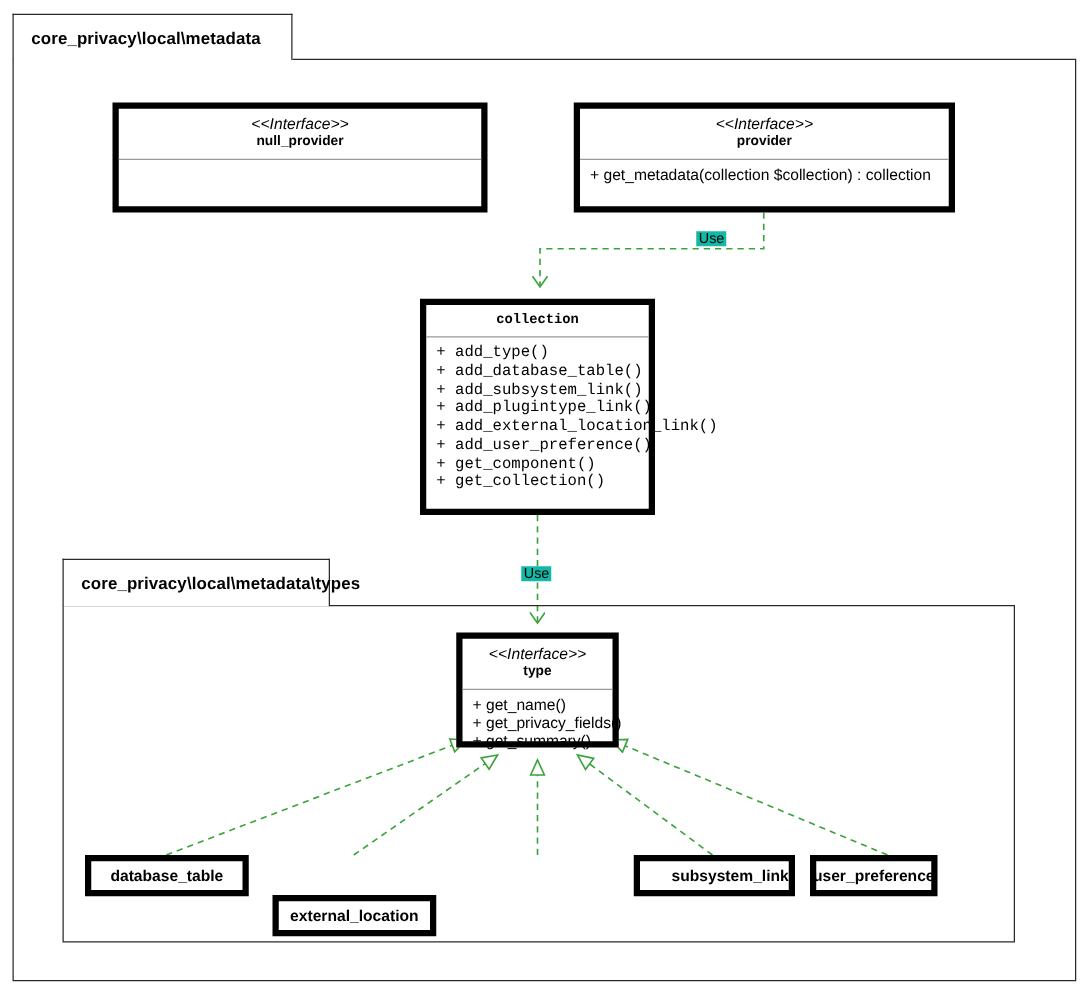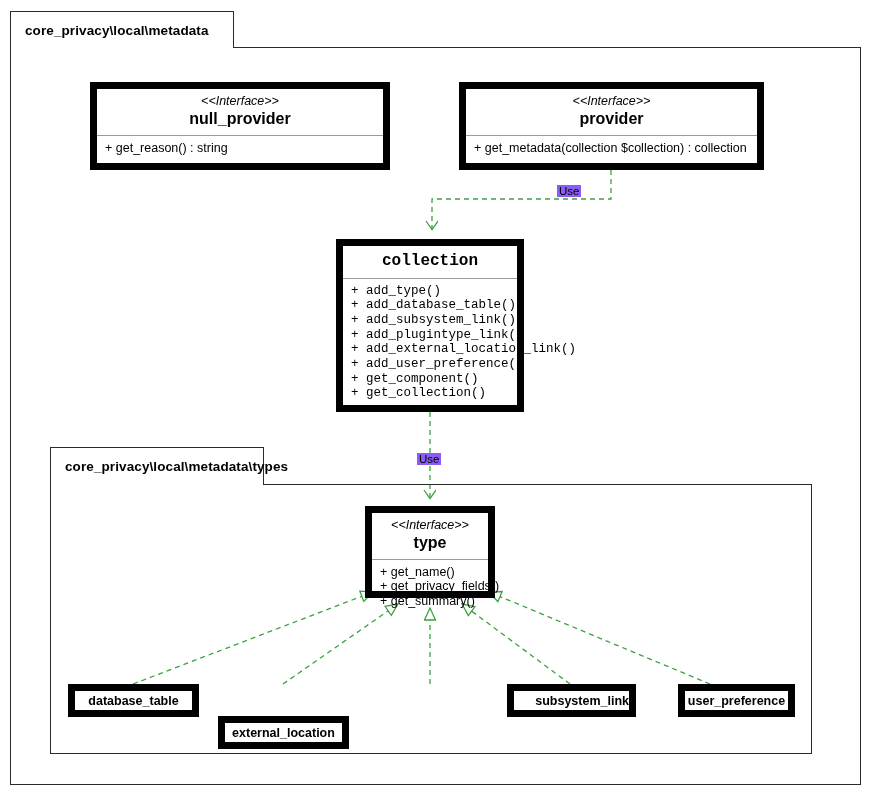--- a/index.html
+++ b/index.html
@@ -52,21 +52,21 @@
     box-sizing: border-box;
     border: 1px solid #2b2b2b;
     background: transparent;
     z-index: 1;
   }
 
   
   .cls {
     position: absolute;
     box-sizing: border-box;
-    border: 7px solid #000000;
+    border: 5px solid #000000;
     background: #ffffff;
     z-index: 3;
   }
   .cls-head {
     box-sizing: border-box;
     padding: 5px 4px 6px 4px;
     text-align: center;
     line-height: 1.22;
   }
   .cls-head.with-div {
@@ -74,21 +74,21 @@
   }
   .stereo {
     display: block;
     font-style: italic;
     font-size: 12.5px;
     color: #000000;
   }
   .cls-name {
     display: block;
     font-weight: bold;
-    font-size: 16px;
+    font-size: 11px;
     color: #000000;
   }
   .cls-body {
     box-sizing: border-box;
     padding: 5px 6px 6px 8px;
   }
   .member {
     display: block;
     font-size: 12.5px;
     line-height: 1.175;
@@ -102,21 +102,21 @@
   }
   .simple-box .cls-name {
     font-size: 12.5px;
   }
 
   
   .edge-label {
     position: absolute;
     font-size: 11.5px;
     color: #000000;
-    background: #8b5cf6;
+    background: #14b8a6;
     padding: 0 2px;
     z-index: 5;
     white-space: nowrap;
   }
 </style>
 </head>
 <body>
 
 <div id="canvas">
 
@@ -164,23 +164,20 @@
 
   <div class="pkg-tab" style="left:50px; top:447px; width:214px; height:38px;">
     <span class="pkg-tab-label">core_privacy\local\metadata\types</span>
   </div>
   <div class="pkg-body" style="left:50px; top:484px; width:762px; height:270px;"></div>
 
   <div class="cls" style="left:90px; top:82px; width:300px; height:88px;">
     <div class="cls-head with-div">
       <span class="stereo">&lt;&lt;Interface&gt;&gt;</span>
       <span class="cls-name">null_provider</span>
-    </div>
-    <div class="cls-body">
-      <span class="member">+ get_reason() : string</span>
     </div>
   </div>
 
   <div class="cls" style="left:459px; top:82px; width:305px; height:88px;">
     <div class="cls-head with-div">
       <span class="stereo">&lt;&lt;Interface&gt;&gt;</span>
       <span class="cls-name">provider</span>
     </div>
     <div class="cls-body">
       <span class="member">+ get_metadata(collection $collection) : collection</span>
@@ -221,21 +218,21 @@
 
   <div class="cls simple-box" style="left:218px; top:684px; width:131px; height:33px;margin-top:32px;">
     <span class="cls-name">external_location</span>
   </div>
 
 
   <div class="cls simple-box" style="left:507px; top:684px; width:129px; height:33px;justify-content:flex-end;">
     <span class="cls-name">subsystem_link</span>
   </div>
 
-  <div class="cls simple-box" style="left:648px; top:684px; width:117px; height:33px;margin-left:30px;">
+  <div class="cls simple-box" style="left:648px; top:684px; width:102px; height:33px;">
     <span class="cls-name">user_preference</span>
   </div>
 
   <div class="edge-label" style="left:557px; top:185px;">Use</div>
 
   <div class="edge-label" style="left:417px; top:453px;">Use</div>
 
 </div>
 
 </body></html>

